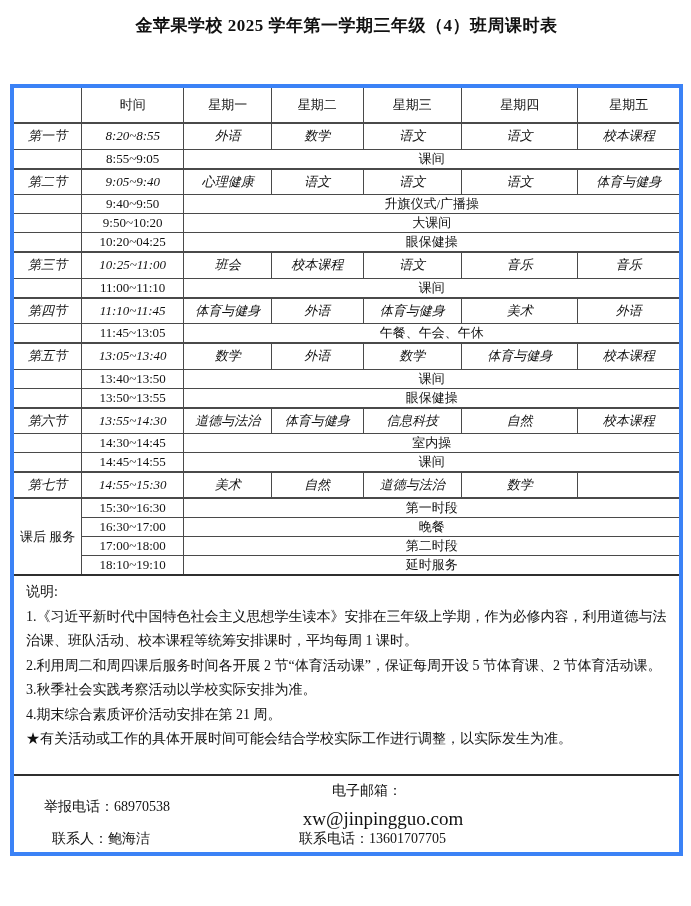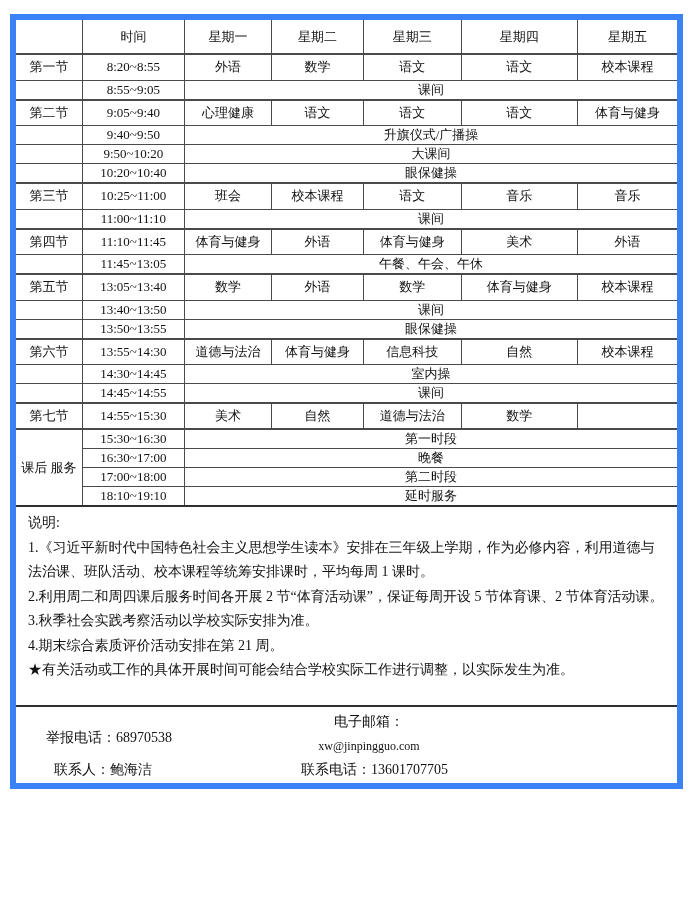--- a/index.html
+++ b/index.html
@@ -13,35 +13,35 @@
   .page-title {
     text-align:center;
     font-size:17px;
     font-weight:bold;
     letter-spacing:0.5px;
     margin-bottom:47px;
   }
   table.timetable {
     width:100%;
     border-collapse:collapse;
-    border:6px solid #3b82f6;
+    border:4px solid #3b82f6;
     table-layout:fixed;
   }
   table.timetable th, table.timetable td {
     border:1px solid #4a4a4a;
     text-align:center;
     vertical-align:middle;
     font-size:13px;
     font-weight:normal;
     padding:0 2px;
     overflow:hidden;
     white-space:nowrap;
   }
   thead tr { height:37px; }
-  tr.row-class td { height:26px; }
+  tr.row-class td { height:26px;font-style:italic; }
   tr.row-break td, tr.row-service td { height:14px; }
   tr.row-class td { border-top-width:2px; border-bottom-width:1px; }
   tr.service-first td { border-top-width:2px; }
   .period-cell { white-space:pre-line; line-height:24px; }
   tr.notes-row td {
     border-top:2px solid #2f2f2f;
     text-align:left;
     white-space:normal;
     padding:4px 12px 6px 12px;
     font-size:14px;
@@ -52,28 +52,29 @@
   tr.footer-row td {
     border-top:2px solid #2f2f2f;
     height:76px;
     position:relative;
     padding:0;
   }
   .footer-cell-inner { position:relative; width:100%; height:76px; font-size:14px; }
   .footer-cell-inner span { position:absolute; white-space:nowrap; }
   .f-report { left:30px; top:22px; }
   .f-email-label { left:266px; width:174px; top:6px; }
-  .f-email-value { left:266px; width:174px; top:32px; font-size:12px; }
+  .f-email-value { left:282px; width:174px; top:32px; font-size:19px; }
   .f-contact-name { left:38px; top:54px;text-align:right; }
   .f-contact-phone { left:285px; top:54px; }
 </style>
 </head>
 <body>
 
 <div class="page">
+  <div class="page-title">金苹果学校 2025 学年第一学期三年级（4）班周课时表</div>
 
   <table class="timetable">
     <colgroup>
       <col style="width:10.4%">
         <col style="width:15.3%">
         <col style="width:13.1%">
       <col style="width:13.7%">
         <col style="width:14.7%">
         <col style="width:17.4%">
       <col style="width:15.4%">
@@ -118,21 +119,21 @@
           <td>9:40~9:50</td>
           <td colspan="5">升旗仪式/广播操</td>
         </tr>
         <tr class="row-break">
           <td class="period-cell"></td>
           <td>9:50~10:20</td>
           <td colspan="5">大课间</td>
         </tr>
         <tr class="row-break">
           <td class="period-cell"></td>
-          <td>10:20~10:40</td>
+          <td>10:20~04:25</td>
           <td colspan="5">眼保健操</td>
         </tr>
         <tr class="row-class">
           <td class="period-cell">第三节</td>
           <td>10:25~11:00</td>
           <td>班会</td>
           <td>校本课程</td>
           <td>语文</td>
           <td>音乐</td>
           <td>音乐</td>

